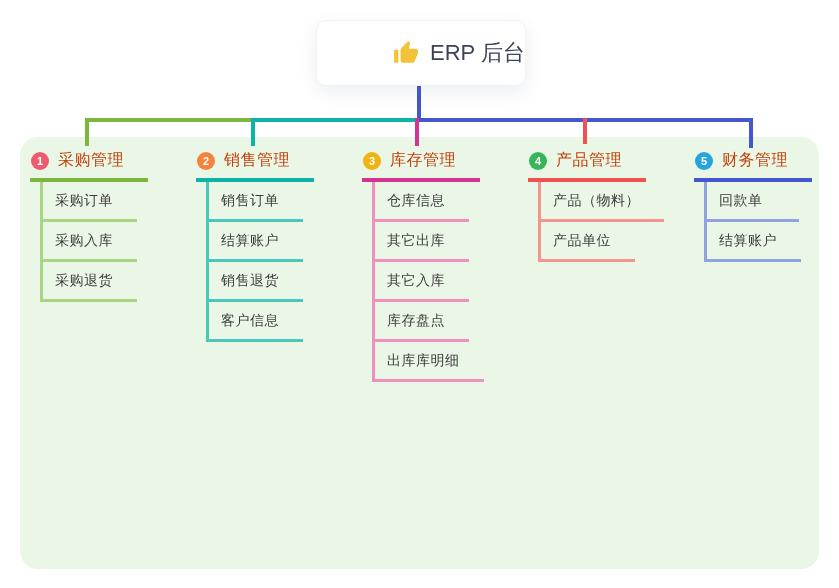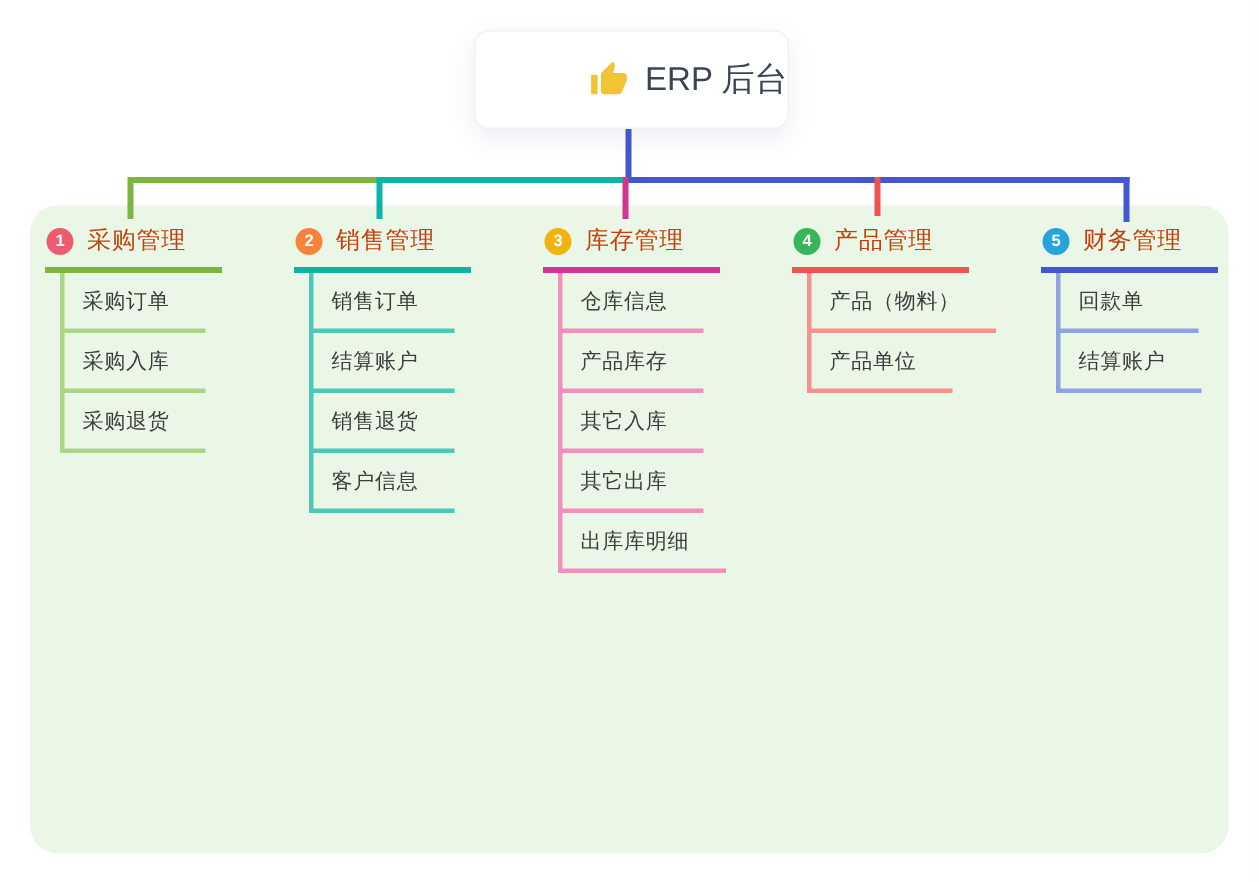--- a/index.html
+++ b/index.html
@@ -137,27 +137,27 @@
     <div class="branch-header">
       <span class="badge">3</span>
       <span class="branch-label">库存管理</span>
     </div>
     <div class="children">
       <div class="vline"></div>
       <div class="child">
           <span>仓库信息</span>
         </div>
       <div class="child">
-          <span>产品库存</span>
+          <span>其它出库</span>
         </div>
       <div class="child">
           <span>其它入库</span>
         </div>
       <div class="child">
-          <span>其它出库</span>
+          <span>库存盘点</span>
         </div>
       <div class="child">
           <span>出库库明细</span>
         </div>
     </div>
   </div>
 
   <div class="branch" id="b4">
     <div class="branch-header">
       <span class="badge">4</span>

